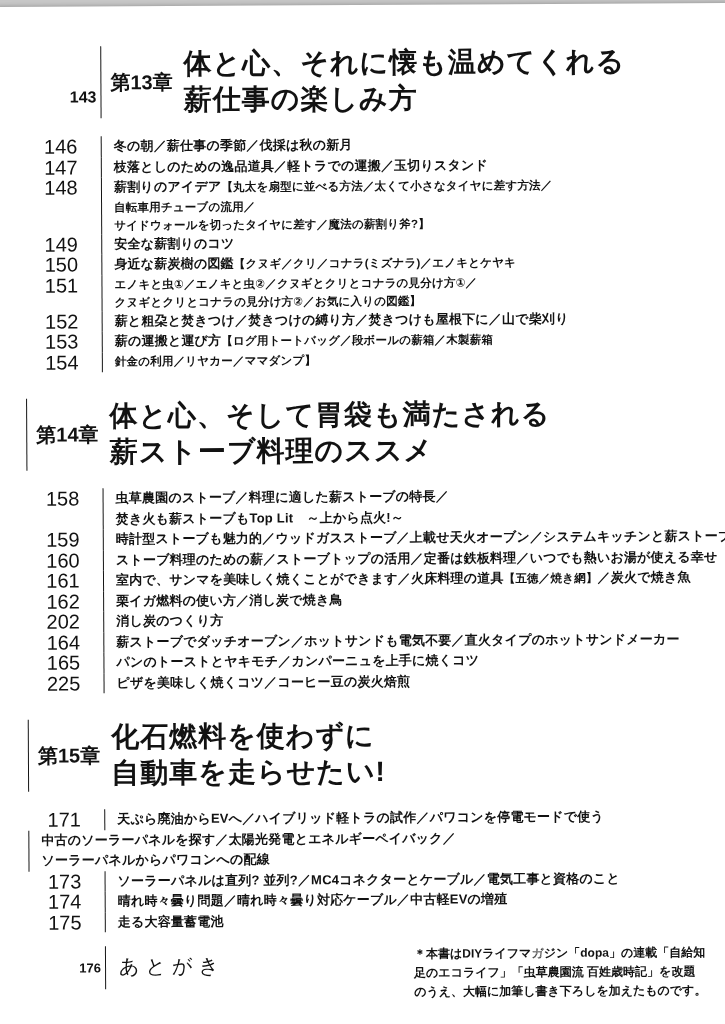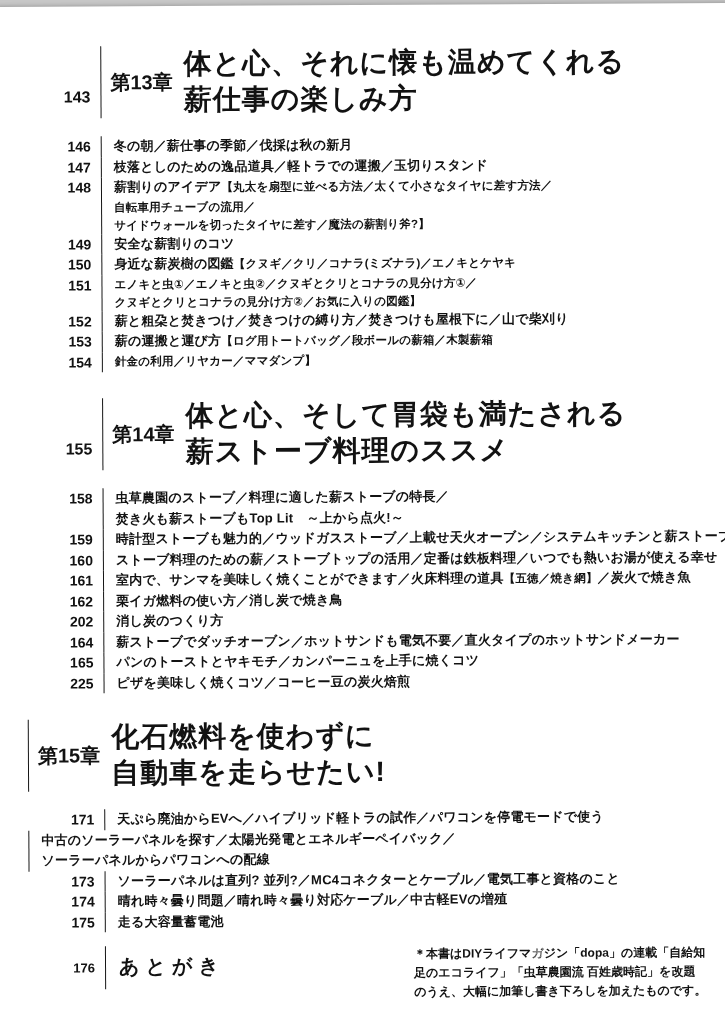--- a/index.html
+++ b/index.html
@@ -17,21 +17,21 @@
     transform-origin:50% 0;
     border-radius:5px;
     box-shadow:0 0 5px rgba(0,0,0,.3);
     color:#121212;
   }
   .content{ padding:40px 16px 0 30px; }
 
   
   .pagecol{
     flex:0 0 76px; width:76px; box-sizing:border-box;
-    padding-right:10px; text-align:right;
+    padding-right:4px; text-align:center;
   }
   .head-content, .row-content, .aw-content{
     border-left:1.6px solid #161616;
   }
 
   
   .chapter-head{ display:flex; }
   .chapter-head.gap{ margin-top:26px; }
   .head-page{
     display:flex; align-items:flex-end; justify-content:flex-end;
@@ -43,39 +43,39 @@
   }
   .chap-no{ font-size:20px; font-weight:800; white-space:nowrap;text-align:right; }
   .chap-title div{
     font-size:28px; font-weight:900; line-height:36px;
     letter-spacing:1px; white-space:nowrap;
   }
 
   
   .toc-list{ margin-top:18px; }
   .toc-row{ display:flex; }
-  .row-page{ font-size:14px; font-weight:700; line-height:20.5px; }
+  .row-page{ font-size:20px; font-weight:400; line-height:20.5px; }
   .row-content{ padding-left:12px; flex:1; }
   .line{
     font-size:13px; line-height:20.5px; font-weight:700;
     letter-spacing:0.2px; white-space:nowrap;
   }
   .line.small{ font-size:11.5px; line-height:18px; font-weight:600; }
   .seg-small{ font-size:11.5px; font-weight:600; }
 
   
   .footer-row{ display:flex; margin-top:14px; align-items:flex-start; }
   .afterword{ display:flex; flex:1; }
   .aw-page{
     display:flex; align-items:center; justify-content:flex-end;
     font-size:13px; font-weight:700;
   }
   .aw-content{
     padding:7px 0 9px 13px;
-    font-size:20px; font-weight:700; letter-spacing:6px;
+    font-size:20px; font-weight:400; letter-spacing:6px;
     white-space:nowrap;
   }
   .footnote{
     width:302px; margin-right:4px; padding-top:0;
     font-size:12px; line-height:19px; font-weight:700;
   }
   .footnote div{ white-space:nowrap; }
 </style>
 </head>
 <body>
@@ -149,23 +149,20 @@
             </div>
           </div>
           <div class="toc-row">
             <div class="pagecol row-page"><span>154</span></div>
             <div class="row-content">
               <div class="line small"><span class="seg-small">針金の利用／リヤカー／ママダンプ】</span></div>
             </div>
           </div>
         </div>
         <div class="chapter-head gap">
-          <div class="pagecol head-page">
-            <span>155</span>
-          </div>
           <div class="head-content">
             <span class="chap-no">第14章</span>
             <div class="chap-title">
               <div>体と心、そして胃袋も満たされる</div>
               <div>薪ストーブ料理のススメ</div>
             </div>
           </div>
         </div>
         <div class="toc-list">
           <div class="toc-row">

